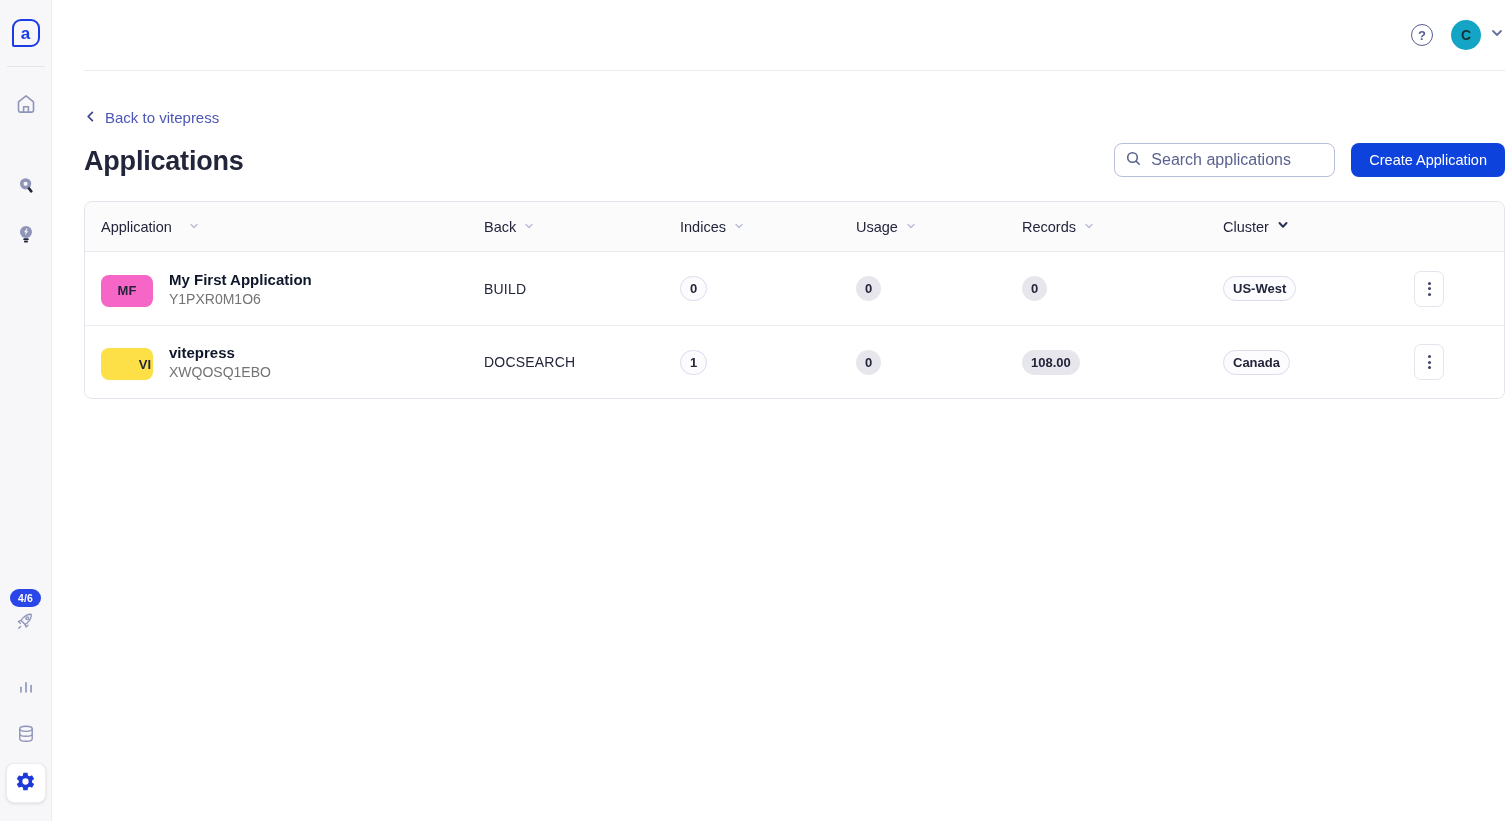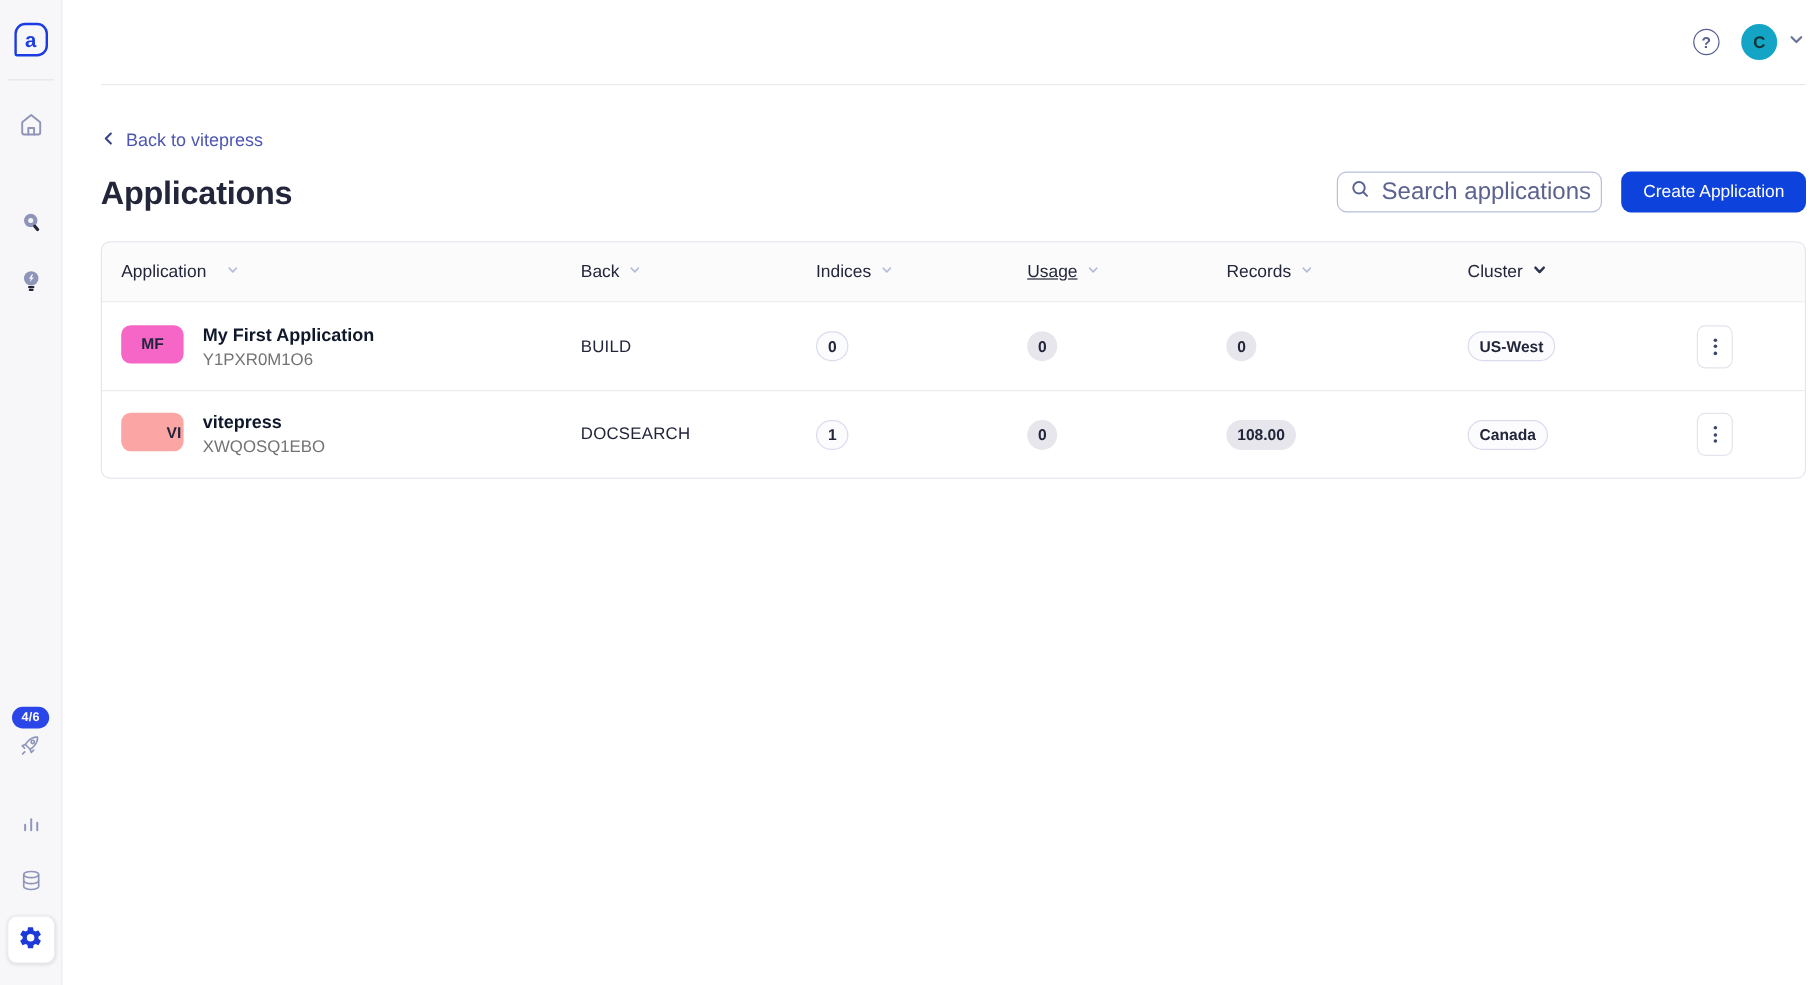--- a/index.html
+++ b/index.html
@@ -66,21 +66,21 @@
     color:#4d56b4; font-size:15px; text-decoration:none; cursor:pointer;
   }
   .title-row { margin-top:16px; display:flex; align-items:flex-end; justify-content:space-between; }
   .page-title { font-size:27px; font-weight:700; color:#23263b; letter-spacing:-.2px; }
   .title-actions { display:flex; align-items:center; gap:16px; }
   .search-box {
     width:221px; height:34px; border:1px solid #b9bed9; border-radius:8px;
     background:#fff; display:flex; align-items:center; padding:0 10px; gap:9px;
   }
   .search-box input {
-    border:none; outline:none; flex:1; font-size:20px; color:#23263b;
+    border:none; outline:none; flex:1; font-size:16px; color:#23263b;
     font-family:inherit; background:transparent;
   }
   .search-box input::placeholder { color:#5b628f; }
   .create-btn {
     height:34px; padding:0 18px; background:#0d43dc; color:#fff;
     font-size:14.5px; border-radius:8px; font-weight:400;
   }
 
   
   .card {
@@ -89,24 +89,24 @@
   }
   .thead {
     display:flex; align-items:center; height:50px; background:#fbfbfc;
     border-bottom:1px solid #e9e9ef; padding:0 16px;
   }
   .th { display:flex; align-items:center; gap:7px; font-size:14.5px; color:#23263b; }
   .trow {
     display:flex; align-items:center; height:73px; padding:0 16px; background:#fff;
   }
   .trow + .trow { border-top:1px solid #ebebf0; }
-  .col-app { width:383px; display:flex; align-items:flex-start; gap:16px; }
+  .col-app { width:383px; display:flex; align-items:flex-end; gap:16px; }
   .col-plan { width:196px; }
   .col-indices { width:176px; }
-  .col-usage { width:166px;text-decoration:underline; }
+  .col-usage { width:166px; }
   .col-records { width:201px; }
   .col-cluster { width:191px; }
   .col-actions { flex:1; display:flex; justify-content:flex-end; padding-right:44px; }
 
   .app-avatar {
     width:52px; height:32px; border-radius:8px; flex-shrink:0;
     display:flex; align-items:center; justify-content:center;
     font-size:13px; font-weight:600; color:#23263b;
   }
   .app-name { font-size:15px; font-weight:700; color:#0f172a; }
@@ -308,21 +308,21 @@
           <button class="kebab-btn">
             <i></i>
               <i></i>
               <i></i>
           </button>
         </div>
       </div>
 
       <div class="trow">
         <div class="col-app">
-          <span class="app-avatar" style="background-color: #fca5a5; padding-left: 36px;">VI</span>
+          <span class="app-avatar" style="background-color: #fde047; padding-left: 36px;">VI</span>
           <div>
             <div class="app-name">vitepress</div>
             <div class="app-id">XWQOSQ1EBO</div>
           </div>
         </div>
         <div class="col-plan"><span class="plan-text">DOCSEARCH</span></div>
         <div class="col-indices"><span class="pill pill-outline">1</span></div>
         <div class="col-usage"><span class="pill pill-fill">0</span></div>
         <div class="col-records"><span class="pill pill-fill">108.00</span></div>
         <div class="col-cluster"><span class="pill pill-outline">Canada</span></div>

